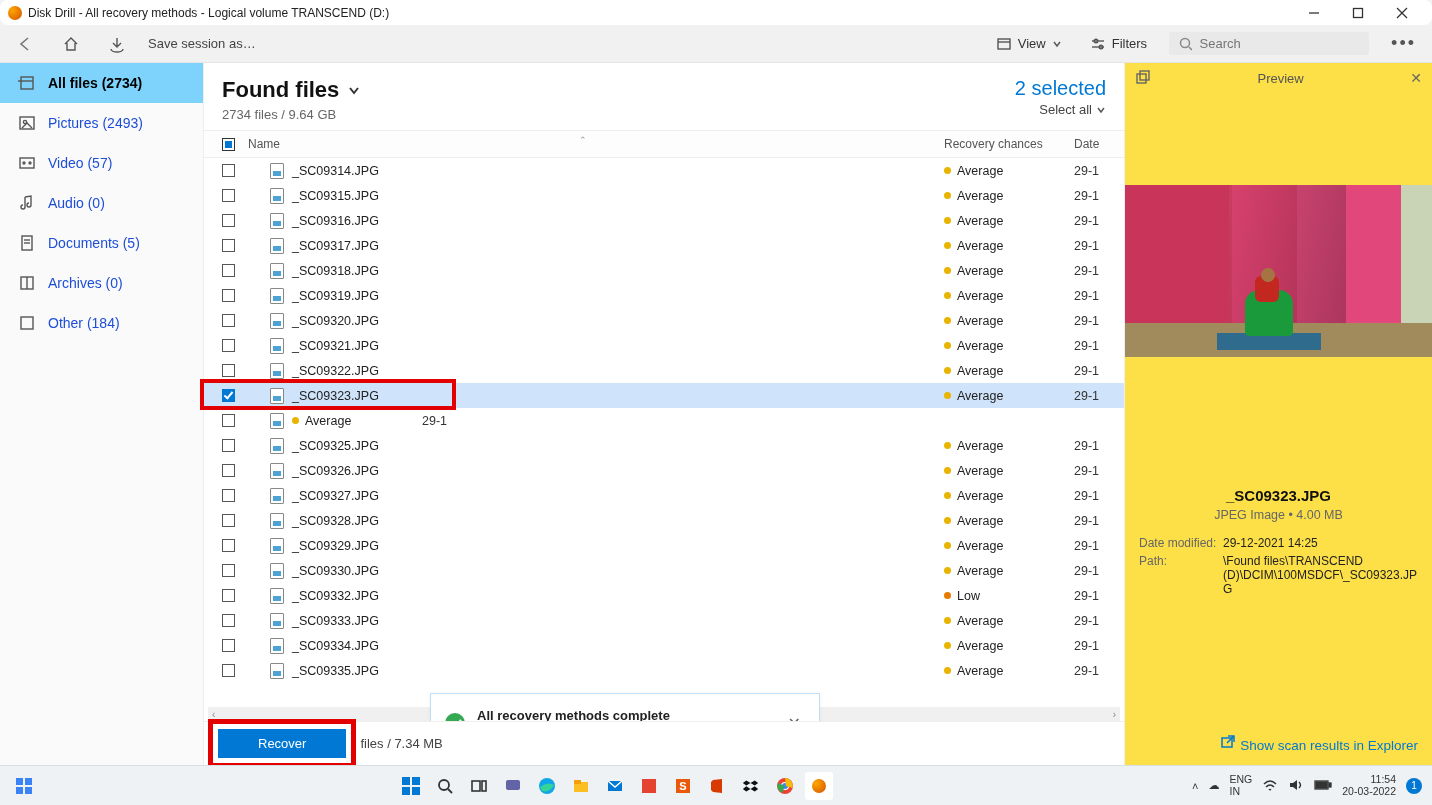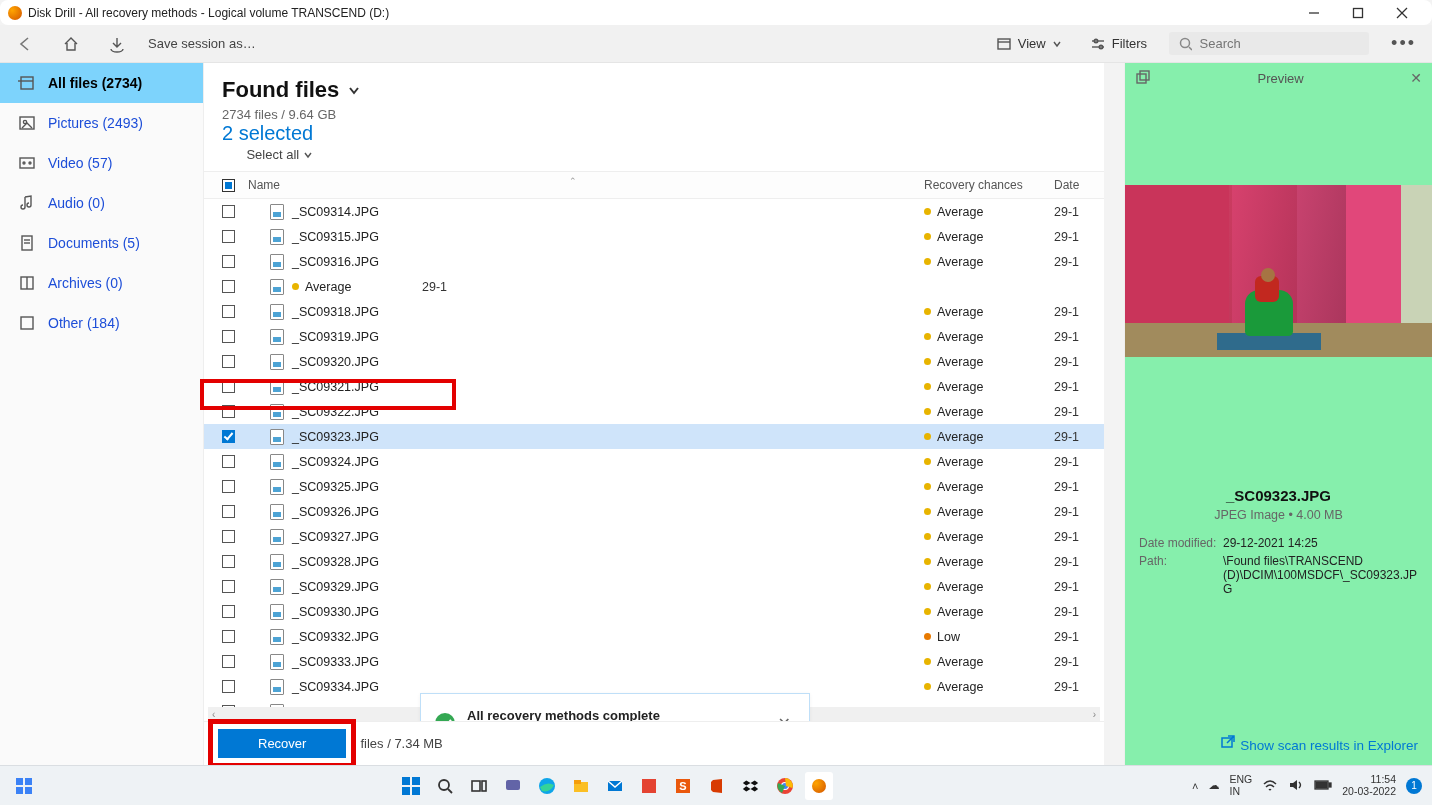--- a/index.html
+++ b/index.html
@@ -21,21 +21,21 @@
   
   .body { display: flex; height: calc(100% - 25px - 38px - 40px); }
   
   .sidebar { width: 204px; background: #fafafa; border-right: 1px solid #eee; padding-top: 0; }
   .sidebar .item { display: flex; align-items: center; gap: 12px; padding: 11px 18px; font-size: 14px; color: #1d4ed8; cursor: pointer; }
   .sidebar .item.active { background: #7dd3fc; font-weight: 600; color: #000; }
   .sidebar .item .sicon { width: 18px; height: 18px; display: flex; align-items: center; justify-content: center; }
   .sidebar .item .sicon svg { stroke: #555; fill: none; }
   
   .main { flex: 1; display: flex; flex-direction: column; background: #fff; position: relative; min-width: 0;}
-  .main-header { padding: 14px 18px 8px 18px; display: flex; justify-content: space-between; align-items: flex-start; flex-direction: column;}
+  .main-header { padding: 14px 18px 8px 18px; display: flex; justify-content: space-between; align-items: flex-start;}
   .main-header .left h1 { font-size: 22px; font-weight: 600; display: flex; align-items: center; gap: 8px; color: #111;}
   .main-header .left .sub { font-size: 13px; color: #666; margin-top: 4px;}
   .main-header .right { text-align: right; }
   .main-header .right .selcount { color: #0078d4; font-size: 20px; }
   .main-header .right .selall { font-size: 13px; color: #444; cursor: pointer; display: inline-flex; align-items: center; gap: 4px; margin-top: 2px;}
   
   .table-head { display: flex; align-items: center; height: 28px; border-top: 1px solid #eee; border-bottom: 1px solid #eee; font-size: 12px; color: #555; padding-left: 10px; background: #fdfdfd;}
   .table-head .col-check { width: 28px; display:flex; justify-content:center;}
   .table-head .col-name { flex: 1; padding-left: 6px; position: relative;}
   .table-head .col-name .sort { position: absolute; left: 50%; top: -2px; font-size: 9px; color: #999;}
@@ -72,21 +72,21 @@
   .notif .ntxt .t2 { font-size: 12px; color: #888; margin-top: 2px;}
   .notif .close { font-size: 16px; color: #666; cursor: pointer; padding: 4px;}
   
   .footer { height: 44px; border-top: 1px solid #eee; background: #fff; display: flex; align-items: center; padding: 0 14px; gap: 14px; position: relative;}
   .footer .recover-wrap { position: relative; }
   .footer .recover-wrap .hl { position:absolute; left:-10px; top:-10px; right:-10px; bottom:-10px; border:5px solid #e30000; pointer-events:none;}
   .footer .recover { background: #0078d4; color: #fff; border: none; padding: 7px 40px; font-size: 13px; cursor: pointer;}
   .footer .fsummary { font-size: 13px; color: #444; }
   .footer .spacer { flex: 1; }
   
-  .preview { width: 308px; border-left: 1px solid #eee; background: #86efac; display: flex; flex-direction: column; font-size: 12.5px; color: #333; margin-left: 20px; }
+  .preview { width: 308px; border-left: 1px solid #eee; background: #fde047; display: flex; flex-direction: column; font-size: 12.5px; color: #333; }
   .preview .phead { height: 30px; display: flex; align-items: center; padding: 0 10px; gap: 10px;}
   .preview .phead .ptitle { flex: 1; text-align: center; color: #555; font-size: 13px;}
   .preview .phead .pclose { font-size: 14px; cursor: pointer; color: #666;}
   .preview .pimg { width: 100%; height: 172px; margin-top: 92px; position: relative; overflow: hidden; background: linear-gradient(90deg, #c9345a 0 35%, #d63a68 35% 56%, #e1477a 56% 100%);}
   .preview .pimg .fold { position:absolute; right:28%; top:0; bottom:0; width:38%; background: linear-gradient(100deg, rgba(255,255,255,0.04), rgba(0,0,0,0.25));}
   .preview .pimg .sky { position:absolute; right:0; top:0; bottom:0; width:10%; background:#c9d3b6;}
   .preview .pimg .ground { position:absolute; left:0; right:0; bottom:0; height:20%; background:#a18b5d;}
   .preview .pimg .rug { position:absolute; left:30%; bottom:4%; width:34%; height:10%; background:#2f6b8c;}
   .preview .pimg .lady { position:absolute; left:39%; bottom:12%; width:48px; height:68px;}
   .preview .pimg .lady .sari { position:absolute; left:0; bottom:0; width:48px; height:46px; background:#1a9a3a; border-radius:30% 30% 10% 10%;}
@@ -327,20 +327,21 @@
           </div>
     <div class="col-date">29-1</div>
         </div>
         <div class="row">
     <div class="col-check">
             <div class="chk "></div>
           </div>
     <div class="fileicon">
             <div class="ico"></div>
           </div>
+    <div class="fname">_SC09317.JPG</div>
     <div class="col-recovery">
             <span class="dot avg"></span>
             <span>Average</span>
           </div>
     <div class="col-date">29-1</div>
         </div>
         <div class="row">
     <div class="col-check">
             <div class="chk "></div>
           </div>
@@ -424,21 +425,20 @@
           </div>
     <div class="col-date">29-1</div>
         </div>
         <div class="row">
     <div class="col-check">
             <div class="chk "></div>
           </div>
     <div class="fileicon">
             <div class="ico"></div>
           </div>
-    <div class="fname">_SC09324.JPG</div>
     <div class="col-recovery">
             <span class="dot avg"></span>
             <span>Average</span>
           </div>
     <div class="col-date">29-1</div>
         </div>
         <div class="row">
     <div class="col-check">
             <div class="chk "></div>
           </div>

